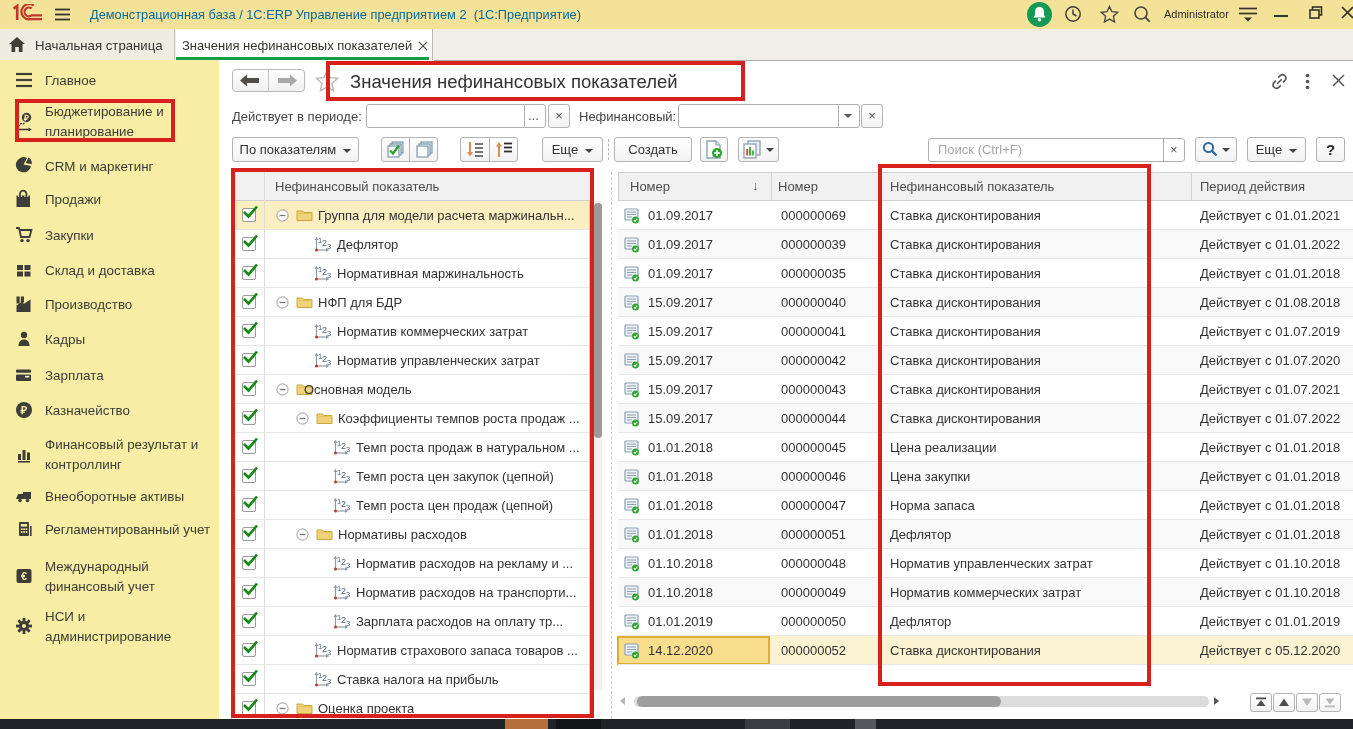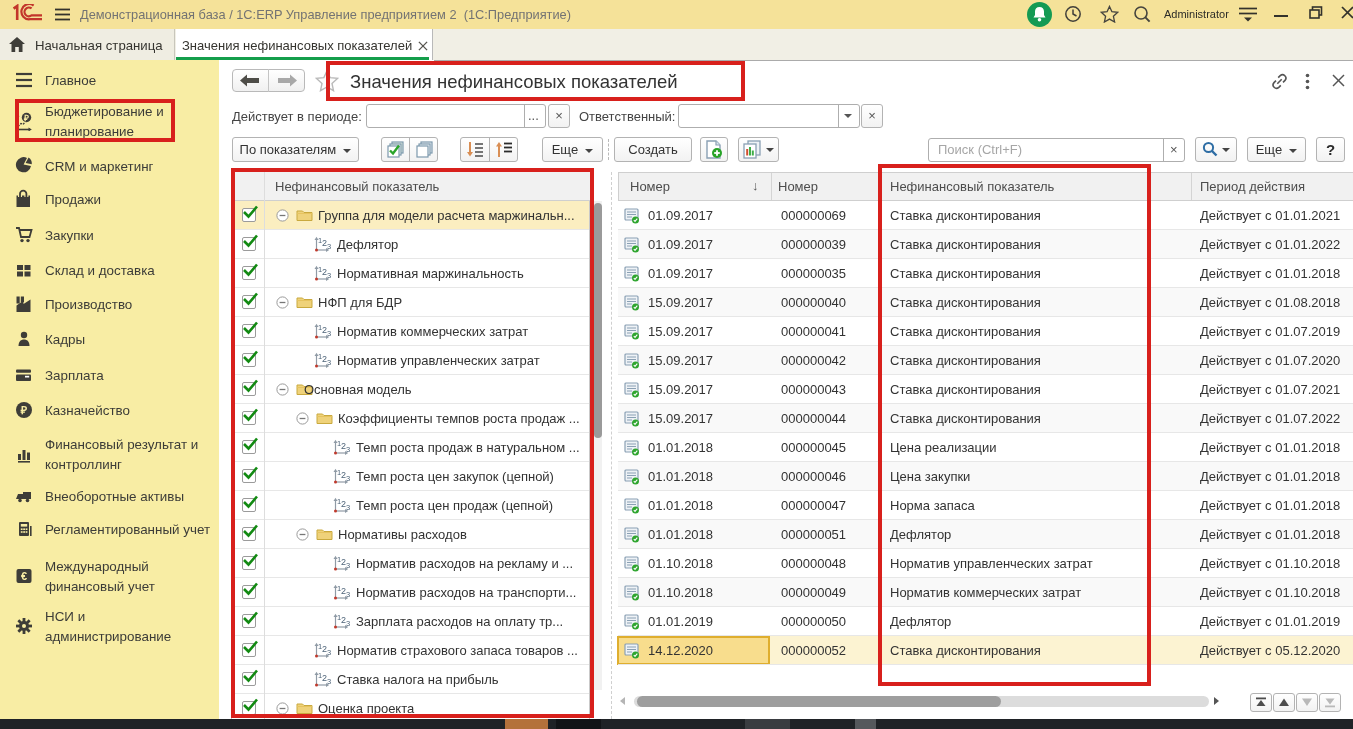--- a/index.html
+++ b/index.html
@@ -27,21 +27,21 @@
  <path d="M20.6 4.4 A4.4 4.4 0 1 0 20.6 11.4 L31 11.4" stroke="#c2362b" stroke-width="2.2" fill="none"></path>
  <path d="M22.6 1.6 A7.6 7.6 0 1 0 19 15.2 L31 15.2" stroke="#c2362b" stroke-width="2.2" fill="none"></path>
 </svg>
 <svg class="abs" style="left:55px;top:8px" width="15" height="13">
     <g stroke="#33322c" stroke-width="1.8">
       <line x1="0" y1="1.5" x2="15" y2="1.5"></line>
       <line x1="0" y1="6.5" x2="15" y2="6.5"></line>
       <line x1="0" y1="11.5" x2="15" y2="11.5"></line>
     </g>
   </svg>
-<div class="abs" style="left:80px;top:7px;font-size:12.8px;color:#737373">Демонстрационная база / 1С:ERP Управление предприятием 2&nbsp; (1С:Предприятие)</div>
+<div class="abs" style="left:90px;top:7px;font-size:12.8px;color:#0369a1">Демонстрационная база / 1С:ERP Управление предприятием 2&nbsp; (1С:Предприятие)</div>
 
 <div class="abs" style="left:1027px;top:2px;width:25px;height:25px;border-radius:50%;background:#149a53"></div>
 <svg class="abs" style="left:1033px;top:7px" width="13" height="15" viewBox="0 0 13 15">
     <path d="M6.5 0 C3.6 0 2 2 2 4.5 L2 8 L0.5 10.5 L12.5 10.5 L11 8 L11 4.5 C11 2 9.4 0 6.5 0 Z" fill="#fff"></path>
     <circle cx="6.5" cy="12.8" r="1.8" fill="#fff"></circle>
   </svg>
 <svg class="abs" style="left:1064px;top:5px" width="18" height="18" viewBox="0 0 18 18">
     <circle cx="9" cy="9" r="7.2" fill="none" stroke="#403f3a" stroke-width="1.5"></circle>
     <path d="M9 4.5 L9 9 L12.5 11" stroke="#403f3a" stroke-width="1.5" fill="none"></path>
   </svg>
@@ -237,21 +237,21 @@
       <line x1="1" y1="1" x2="12" y2="12"></line>
       <line x1="12" y1="1" x2="1" y2="12"></line>
     </g>
   </svg>
 
 <div class="lbl" style="left:232px;top:109px">Действует в периоде:</div>
 <div class="inp" style="left:366px;top:104px;width:180px;height:24px"></div>
 <div class="abs" style="left:524px;top:104px;width:1px;height:24px;background:#aeaeae"></div>
 <div class="abs" style="left:528px;top:108px;font-size:13px;color:#555">...</div>
 <div class="btn" style="left:548px;top:104px;width:22px;height:24px;font-size:13px;line-height:21px;color:#555">×</div>
-<div class="lbl" style="left:579px;top:109px">Ответственный:</div>
+<div class="lbl" style="left:579px;top:109px">Нефинансовый:</div>
 <div class="inp" style="left:678px;top:104px;width:182px;height:24px"></div>
 <div class="abs" style="left:838px;top:104px;width:1px;height:24px;background:#aeaeae"></div>
 <div class="abs" style="left:844px;top:114px;width:0;height:0;border-left:4px solid transparent;border-right:4px solid transparent;border-top:4.5px solid #555"></div>
 <div class="btn" style="left:861px;top:104px;width:22px;height:24px;font-size:13px;line-height:21px;color:#555">×</div>
 
 <div class="btn" style="left:232px;top:137px;width:127px;height:25px;line-height:23px">По показателям &nbsp;<span class="caret"></span></div>
 <div class="btn" style="left:381px;top:137px;width:57px;height:25px"></div>
 <div class="abs" style="left:409px;top:137px;width:1px;height:25px;background:#b3b3b3"></div>
 <div class="btn" style="left:460px;top:137px;width:58px;height:25px"></div>
 <div class="abs" style="left:489px;top:137px;width:1px;height:25px;background:#b3b3b3"></div>

